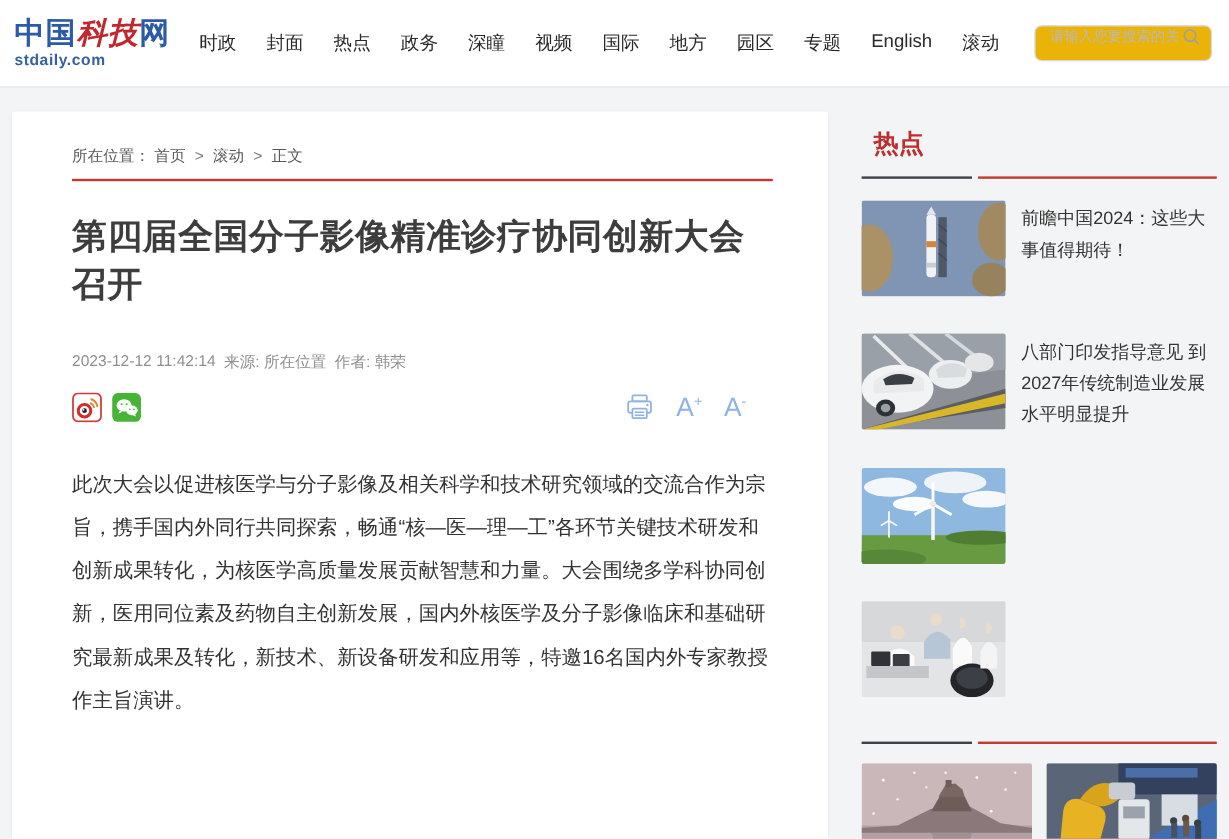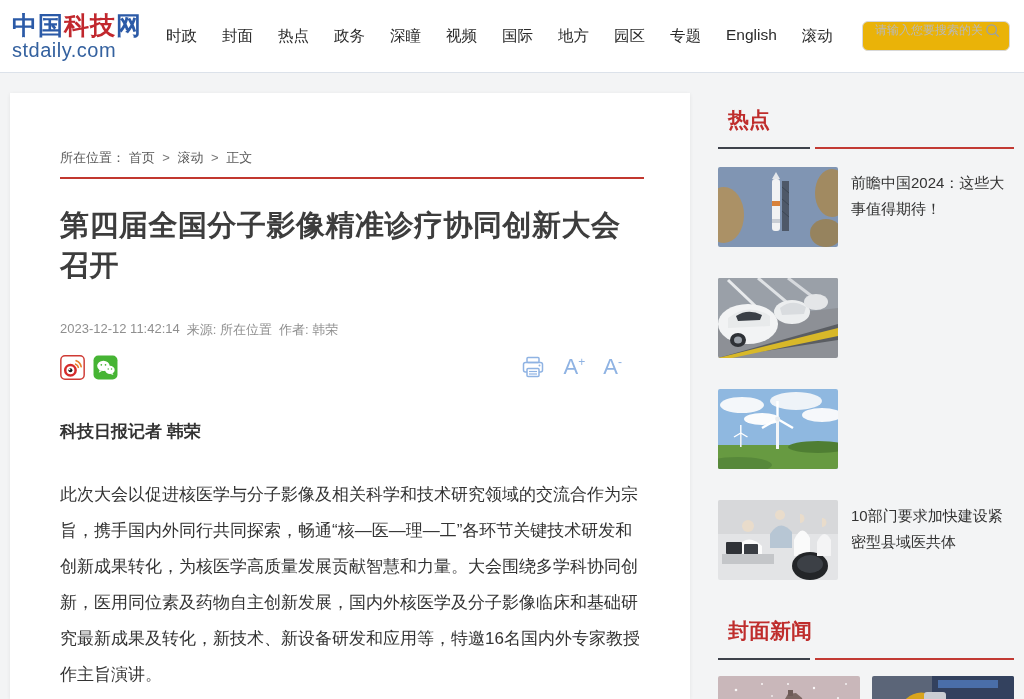--- a/index.html
+++ b/index.html
@@ -11,39 +11,39 @@
     color:#333;
   }
   
   .site-header {
     height:73px; background:#fff; border-bottom:1px solid #dce2ea;
     display:flex; align-items:center; padding:0 12px;
   }
   .logo { line-height:1; cursor:pointer; min-width:122px; }
   .logo-cn { font-size:25px; font-weight:bold; letter-spacing:1px; }
   .logo-cn .lb { color:#2b5aa7; }
-  .logo-cn .lr { color:#c1272d; }
-  .logo-domain { color:#34619f; font-size:20px; margin-top:2px; font-weight:400; letter-spacing:.5px; }
+  .logo-cn .lr { color:#c1272d; font-style:italic; }
+  .logo-domain { color:#34619f; font-size:13px; margin-top:2px; font-weight:700; letter-spacing:.5px; }
   .main-nav { display:flex; gap:25px; margin-left:24px; font-size:15.5px; }
   .main-nav a { color:#2a2a2a; text-decoration:none; cursor:pointer; white-space:nowrap; }
   .search-box {
     margin-left:auto; margin-right:2px; display:flex; align-items:flex-start;
     border:1px solid #d8d8d8; border-radius:6px; height:30px; width:148px;
     padding:0 8px 0 10px; background:#eab308;
   }
   .search-box input { border:0; outline:0; flex:1; min-width:0; font-size:12px; color:#333; font-family:inherit; background:transparent; }
   .search-box input::placeholder { color:#b9b9b9; }
   .search-icon { flex:0 0 auto; cursor:pointer; }
   
   .content { display:flex; gap:28px; padding:20px 10px 0; height:626px; }
   .article-card {
     width:680px; background:#fff; box-shadow:0 1px 4px rgba(0,0,0,.07);
     padding:28px 46px 40px 50px; overflow:hidden;
   }
-  .breadcrumb { font-size:13px; color:#595959;margin-top:28px; }
+  .breadcrumb { font-size:13px; color:#595959; }
   .breadcrumb a { color:#595959; text-decoration:none; cursor:pointer; }
   .breadcrumb .sep { margin:0 4px; color:#777; }
   .red-rule { height:2px; background:#c2382f; border:0; margin:10px 0 0; }
   .article-title { font-size:29px; color:#3d3d3d; font-weight:700; margin:27px 0 0; letter-spacing:.5px; }
   .article-meta { margin-top:35px; font-size:13px; color:#8f8f8f; display:flex; gap:7px; }
   .share-row { margin-top:15px; display:flex; align-items:center; }
   .share-icons { display:flex; gap:8px; }
   .share-icons svg { cursor:pointer; }
   .tools { margin-left:auto; display:flex; gap:18px; align-items:center; margin-right:22px; }
   .tools svg { cursor:pointer; }
@@ -148,21 +148,20 @@
           <line x1="9" y1="17.5" x2="17" y2="17.5" stroke="#8fb3e3" stroke-width="1.2"></line>
           <line x1="9" y1="20" x2="17" y2="20" stroke="#8fb3e3" stroke-width="1.2"></line>
           <circle cx="19.5" cy="11.5" r="1" fill="#8fb3e3"></circle>
         </svg>
         <span class="fontbtn"><span>A</span><sup>+</sup></span>
         <span class="fontbtn"><span>A</span><sup>-</sup></span>
       </div>
     </div>
 
     <div class="article-body">
-      <p class="lead">科技日报记者 韩荣</p>
       <p>此次大会以促进核医学与分子影像及相关科学和技术研究领域的交流合作为宗旨，携手国内外同行共同探索，畅通“核—医—理—工”各环节关键技术研发和创新成果转化，为核医学高质量发展贡献智慧和力量。大会围绕多学科协同创新，医用同位素及药物自主创新发展，国内外核医学及分子影像临床和基础研究最新成果及转化，新技术、新设备研发和应用等，特邀16名国内外专家教授作主旨演讲。</p>
     </div>
   </main>
 
   <aside class="sidebar">
     <section>
       <h2 class="sec-title">热点</h2>
       <div class="divider">
           <span class="dk"></span>
           <span class="rd"></span>
@@ -198,20 +197,21 @@
             <polygon points="0,80 120,50 120,58 14,80" fill="#d8b829"></polygon>
             <ellipse cx="30" cy="46" rx="30" ry="20" fill="#f2f3f4"></ellipse>
             <path d="M10 40 Q30 24 52 38 L52 48 L10 50 Z" fill="#e8eaeb"></path>
             <path d="M18 38 Q30 30 44 37 L42 42 L20 43 Z" fill="#3a3f46"></path>
             <ellipse cx="20" cy="62" rx="8" ry="7" fill="#2e3136"></ellipse>
             <ellipse cx="20" cy="62" rx="4" ry="3.5" fill="#9aa0a8"></ellipse>
             <ellipse cx="74" cy="34" rx="18" ry="12" fill="#eceeef"></ellipse>
             <path d="M62 30 Q74 20 88 29 L86 36 L64 37 Z" fill="#d9dcdf"></path>
             <ellipse cx="98" cy="24" rx="12" ry="8" fill="#e4e6e8"></ellipse>
           </svg>
+          <span class="hot-title">八部门印发指导意见 到2027年传统制造业发展水平明显提升</span>
         </a>
 
         <a class="hot-item">
           <svg class="thumb" viewBox="0 0 120 80">
             <rect width="120" height="80" fill="#8fb8e0"></rect>
             <ellipse cx="24" cy="16" rx="22" ry="8" fill="#f4f7fa"></ellipse>
             <ellipse cx="78" cy="12" rx="26" ry="9" fill="#eef3f8"></ellipse>
             <ellipse cx="104" cy="26" rx="20" ry="7" fill="#f6f8fb"></ellipse>
             <ellipse cx="44" cy="30" rx="18" ry="6" fill="#fbfcfd"></ellipse>
             <rect x="0" y="56" width="120" height="24" fill="#679a41"></rect>
@@ -240,28 +240,26 @@
             <circle cx="30" cy="26" r="6" fill="#e9dccb"></circle>
             <path d="M18 48 Q30 32 44 46 L44 62 L18 62 Z" fill="#fbfbfb"></path>
             <rect x="8" y="42" width="16" height="12" rx="1" fill="#2f3237"></rect>
             <rect x="26" y="44" width="14" height="11" rx="1" fill="#3a3e44"></rect>
             <rect x="4" y="54" width="52" height="10" fill="#c4c6c9"></rect>
             <ellipse cx="92" cy="66" rx="18" ry="14" fill="#232528"></ellipse>
             <ellipse cx="92" cy="64" rx="13" ry="9" fill="#3c4046"></ellipse>
             <path d="M104 18 a4.5 4.5 0 1 1 0 9" fill="#e9dccb"></path>
             <path d="M99 42 Q106 27 113 40 L113 56 L99 56 Z" fill="#f4f4f5"></path>
           </svg>
-          <span class="hot-title">10部门要求加快建设紧密型县域医共体</span>
         </a>
 
       </div>
     </section>
 
     <section class="cover-sec">
-      <h2 class="sec-title">封面新闻</h2>
       <div class="divider">
           <span class="dk"></span>
           <span class="rd"></span>
         </div>
       <div class="cover-grid">
         <svg class="cover-img" viewBox="0 0 142 82">
           <rect width="142" height="82" fill="#c9b7ba"></rect>
           <rect x="0" y="52" width="142" height="30" fill="#b1a0a4"></rect>
           <path d="M30 52 L58 38 L90 36 L116 50 L142 54 L142 58 L0 58 L0 54 Z" fill="#8a787a"></path>
           <path d="M58 40 L66 26 L76 24 L86 28 L92 40 Z" fill="#6e5c58"></path>

